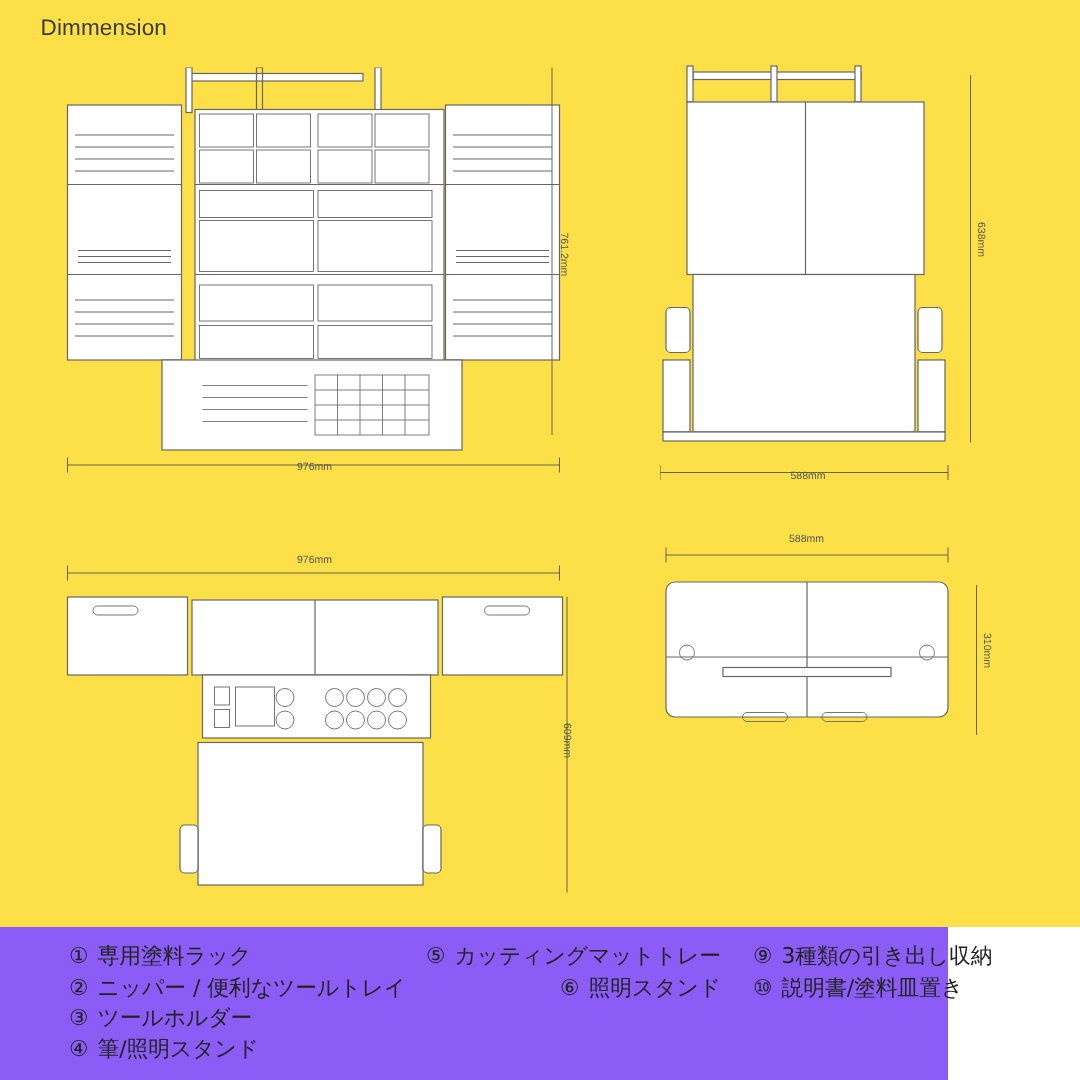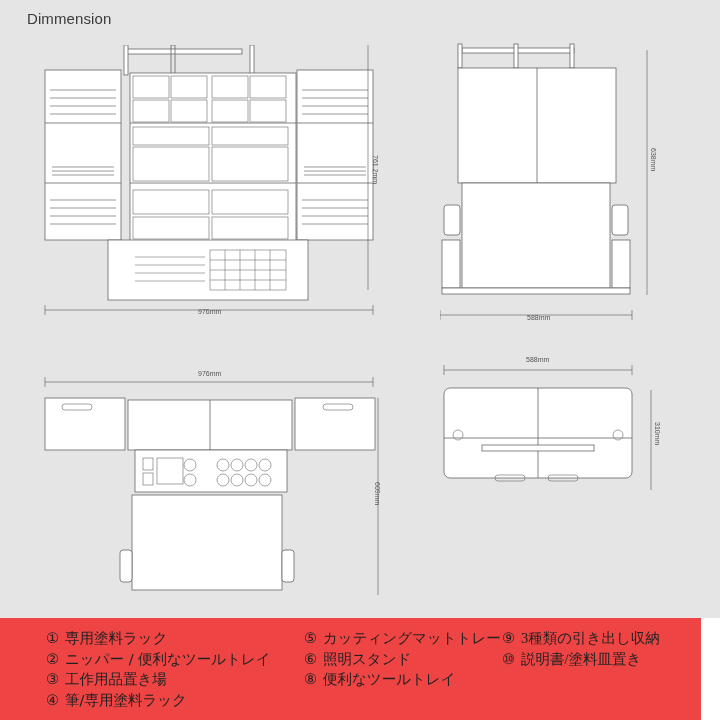--- a/index.html
+++ b/index.html
@@ -1,22 +1,22 @@
 <!DOCTYPE html>
 <html><head>
 <meta charset="utf-8">
 <style>
   html,body{margin:0;padding:0;}
   body{width:720px;height:720px;background:#fff;font-family:"DejaVu Sans",sans-serif;overflow:hidden;position:relative;}
-  .top{position:absolute;left:0;top:0;width:720px;height:618px;background:#e5e5e5;}
+  .top{position:absolute;left:0;top:0;width:720px;height:618px;background:#fde047;}
   .title{position:absolute;left:27px;top:10px;font-family:"Liberation Sans",sans-serif;font-size:15px;color:#3a3a3a;letter-spacing:0.1px;}
   .view{position:absolute;}
   .dimlabel{position:absolute;font-family:"Liberation Sans",sans-serif;font-size:7px;color:#555;}
   .vlabel{writing-mode:vertical-rl;}
-  .legend{position:absolute;left:0;top:618px;width:701px;height:102px;background:#ef4444;}
+  .legend{position:absolute;left:0;top:618px;width:632px;height:102px;background:#8b5cf6;}
   .col{position:absolute;top:10px;}
   .item{font-size:14.5px;color:#222;line-height:20.5px;white-space:nowrap;}
   .item .num{display:inline-block;margin-right:6px;}
   svg{display:block;}
 </style>
 </head>
 <body>
 
 <div class="top">
   <div class="title">Dimmension</div>
@@ -205,25 +205,24 @@
     </svg>
     <div class="dimlabel" style="left:86px;top:6px;">588mm</div>
     <div class="dimlabel vlabel" style="left:214px;top:72px;">310mm</div>
   </div>
 </div>
 
 <div class="legend">
   <div class="col" style="left:46px;">
     <div class="item"><span class="num">①</span><span>専用塗料ラック</span></div>
     <div class="item"><span class="num">②</span><span>ニッパー / 便利なツールトレイ</span></div>
-    <div class="item"><span class="num">③</span><span>工作用品置き場</span></div>
-    <div class="item"><span class="num">④</span><span>筆/専用塗料ラック</span></div>
-  </div>
-  <div class="col" style="left:304px;">
+    <div class="item"><span class="num">③</span><span>ツールホルダー</span></div>
+    <div class="item"><span class="num">④</span><span>筆/照明スタンド</span></div>
+  </div>
+  <div class="col" style="left:284px;text-align:right;">
     <div class="item"><span class="num">⑤</span><span>カッティングマットトレー</span></div>
     <div class="item"><span class="num">⑥</span><span>照明スタンド</span></div>
-    <div class="item"><span class="num">⑧</span><span>便利なツールトレイ</span></div>
-  </div>
-  <div class="col" style="left:502px;font-family:Liberation Serif, serif;">
+  </div>
+  <div class="col" style="left:502px;">
     <div class="item"><span class="num">⑨</span><span>3種類の引き出し収納</span></div>
     <div class="item"><span class="num">⑩</span><span>説明書/塗料皿置き</span></div>
   </div>
 </div>
 
 </body></html>

